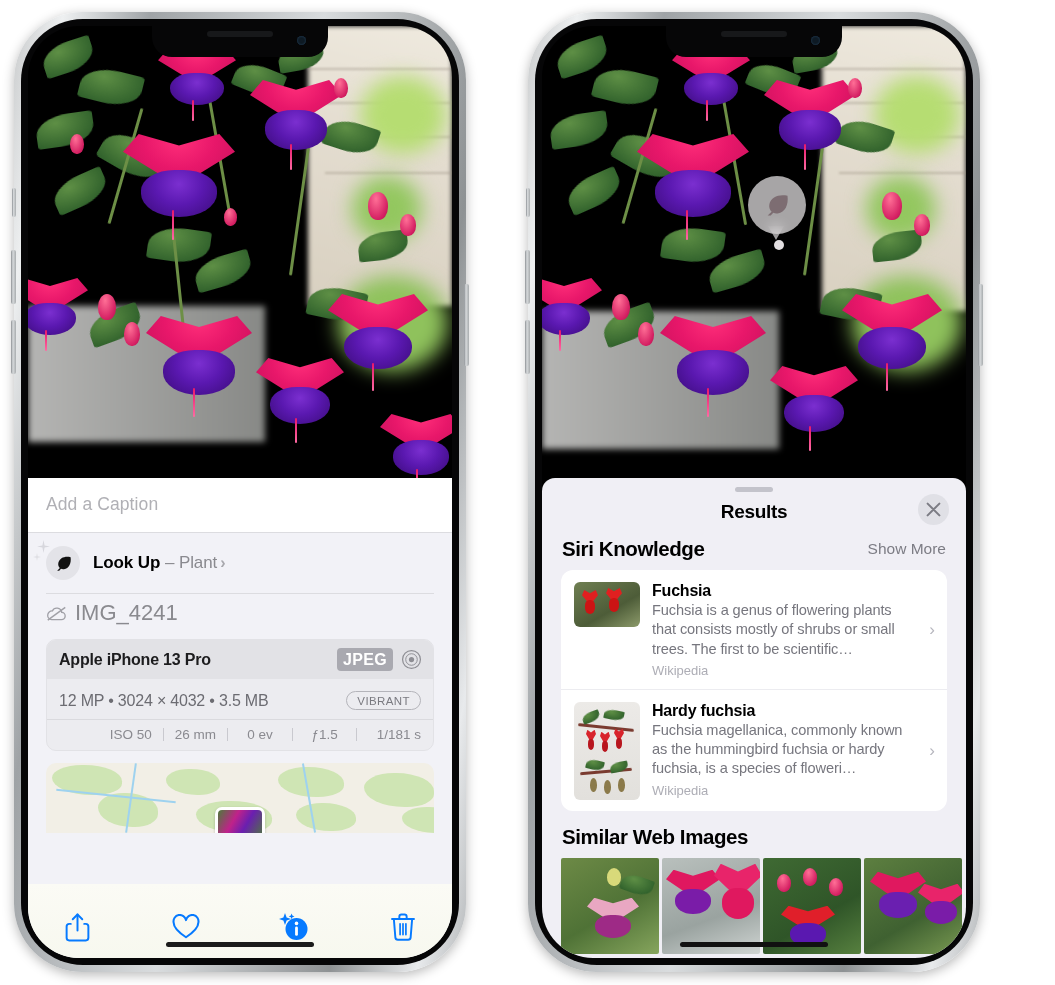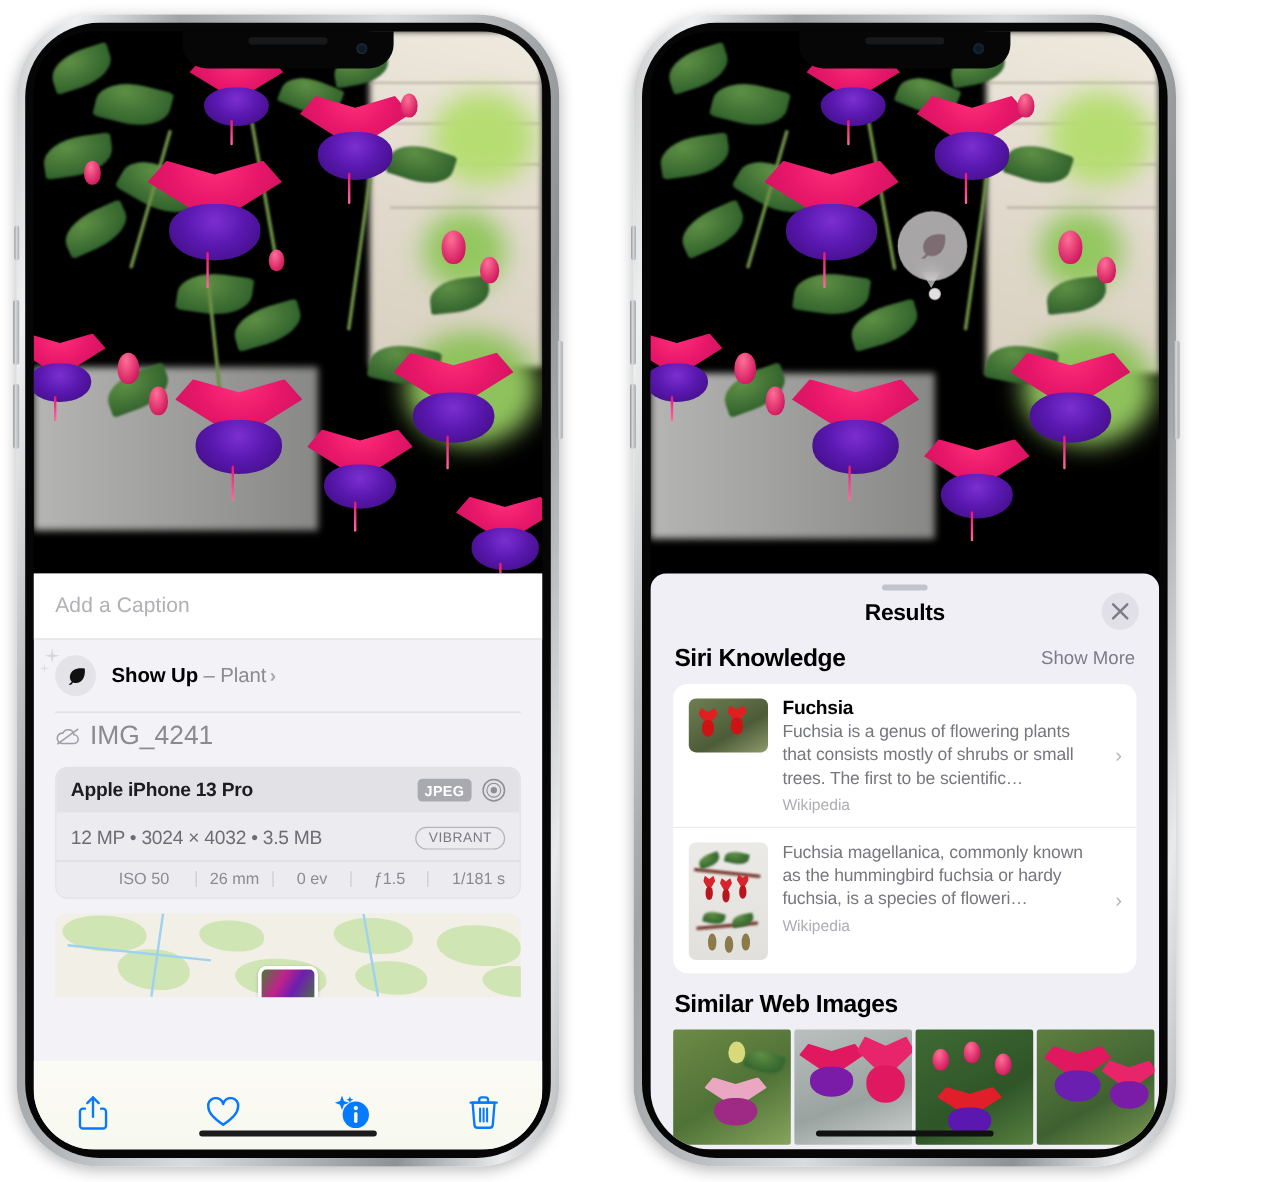--- a/index.html
+++ b/index.html
@@ -168,37 +168,37 @@
     margin: 0 18px; border-radius: 10px; overflow: hidden;
     background: #ececf0; border: 1px solid #e2e2e6;
   }
   .meta-head {
     display: flex; align-items: center; justify-content: space-between;
     background: #e2e2e6; padding: 8px 11px 8px 12px;
   }
   .meta-device { font-size: 16px; font-weight: 700; color: #1c1c1e; letter-spacing: -.2px; }
   .meta-head-right { display: flex; align-items: center; gap: 8px; }
   .badge-jpeg {
-    background: #a9a9b0; color: #fff; font-size: 12px; font-weight: 700;
+    background: #a9a9b0; color: #fff; font-size: 16px; font-weight: 700;
     padding: 2.5px 6px; border-radius: 4px; letter-spacing: .3px;
   }
   .meta-body { padding: 9px 12px 9px 12px; }
   .meta-line1 { font-size: 16px; color: #6c6c72; letter-spacing: -.2px; }
   .meta-line2row { display: flex; align-items: center; justify-content: space-between; margin-top: 3px; }
   .meta-line2 { font-size: 16px; color: #6c6c72; letter-spacing: -.2px; }
   .badge-vibrant {
     border: 1px solid #b4b4ba; color: #7a7a80; border-radius: 11px;
     font-size: 11.5px; padding: 2.5px 10px; letter-spacing: .4px;
   }
   .exif-row {
     display: flex; align-items: center; border-top: 1px solid #dadade;
     padding: 7px 10px 8px 10px;
   }
   .exif-cell { flex: 1; text-align: center; font-size: 13.5px; color: #8a8a90; }
-  .exif-cell:first-child { text-align: left; padding-left: 2px; margin-left: 40px; }
+  .exif-cell:first-child { text-align: center; padding-left: 2px; margin-left: 40px; }
   .exif-cell:last-child { text-align: right; padding-right: 2px; }
   .exif-div { width: 1px; height: 13px; background: #c9c9cf; }
 
   .map-wrap { margin: 12px 18px 0 18px; border-radius: 10px 10px 0 0; overflow: hidden; height: 70px; position: relative; }
   .map-bg { position: absolute; inset: 0; background: #f2efe6; }
   .map-green { position: absolute; background: #cfe5b4; border-radius: 44% 56% 40% 60%; }
   .map-river { position: absolute; background: #9ed2ef; }
   .map-pin {
     position: absolute; left: 50%; bottom: -10px; transform: translateX(-50%);
     width: 50px; height: 36px; border-radius: 7px; background: #fff;
@@ -394,21 +394,21 @@
               <path d="M12 0 L14 10 L24 12 L14 14 L12 24 L10 14 L0 12 L10 10 Z" fill="#dedee3"></path>
             </svg>
             <div class="lookup-circle">
               <svg width="19" height="19" viewBox="0 0 24 24">
                 <path d="M21 4c-7.5-1.5-14 1-15.5 7.2-.6 2.6.2 5 1.9 6.6L4 21h2.6l2.2-2.3c1.1.5 2.4.7 3.8.5C19 18.4 22 11.8 21 4z
                          M8.5 17.2c1-3.6 4-6.6 8.2-8-3 .6-6.5 2.6-8.6 6.4" fill="#111"></path>
               </svg>
             </div>
           </div>
           <div class="lookup-text">
-            <span>Show Up</span><span class="sub"> – </span><span class="sub">Plant</span><span class="chev">›</span>
+            <span>Look Up</span><span class="sub"> – </span><span class="sub">Plant</span><span class="chev">›</span>
           </div>
         </div>
 
         <div class="sep-line"></div>
 
 
         <div class="filename-row">
           <svg width="21" height="15" viewBox="0 0 24 17">
             <path d="M6.5 15.5h11a4.2 4.2 0 0 0 .4-8.4A5.6 5.6 0 0 0 7.3 5.6 4.6 4.6 0 0 0 6.5 15.5Z" fill="none" stroke="#a0a0a6" stroke-width="1.5"></path>
             <line x1="2" y1="16" x2="22" y2="1.5" stroke="#a0a0a6" stroke-width="1.6"></line>
@@ -654,20 +654,21 @@
                   <div class="cor" style="background:#b8161e;"></div>
                 </div>
               <div class="stem" style="left:6px;top:68px;width:52px;height:3px;transform:rotate(-5deg);background:#7a3b30;"></div>
               <div class="leaf" style="left:12px;top:58px;width:18px;height:10px;transform:rotate(14deg);"></div>
               <div class="leaf" style="left:36px;top:60px;width:18px;height:10px;transform:rotate(-10deg);"></div>
               <div class="bud" style="left:16px;top:76px;width:7px;height:14px;background:#8b7a4a;"></div>
               <div class="bud" style="left:30px;top:78px;width:7px;height:14px;background:#8b7a4a;"></div>
               <div class="bud" style="left:44px;top:76px;width:7px;height:14px;background:#8b7a4a;"></div>
             </div>
             <div class="ktext">
+              <div class="ktitle">Hardy fuchsia</div>
               <div class="kdesc">Fuchsia magellanica, commonly known as the hummingbird fuchsia or hardy fuchsia, is a species of floweri…</div>
               <div class="ksrc">Wikipedia</div>
             </div>
             <div class="kchev">›</div>
           </div>
         </div>
 
         <div class="web-head">
           <div class="sec-title">Similar Web Images</div>
         </div>

